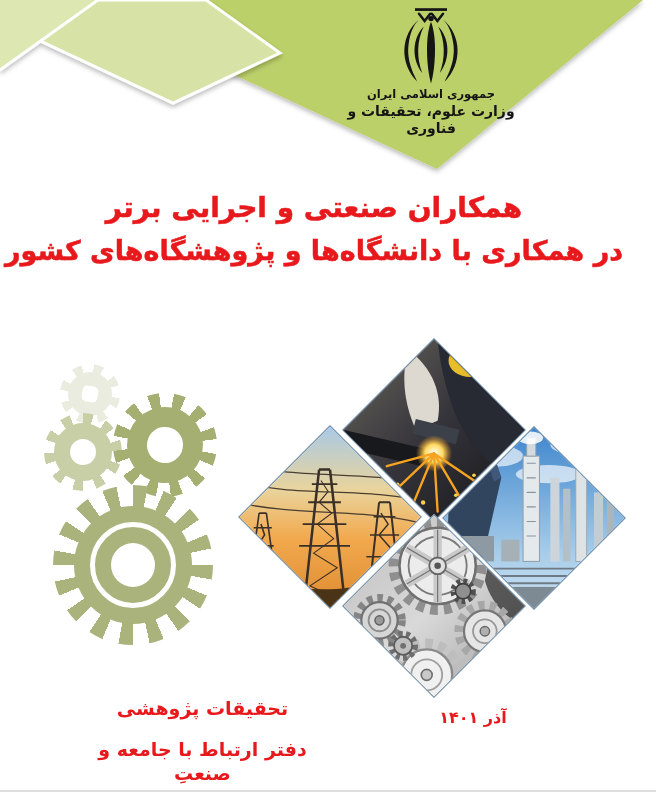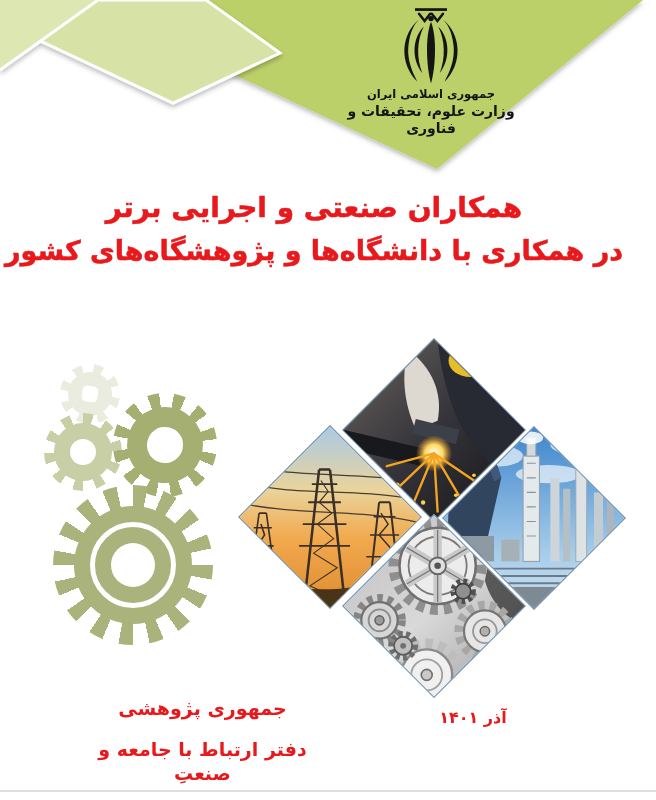--- a/index.html
+++ b/index.html
@@ -293,19 +293,19 @@
         <circle cx="66" cy="42" r="5.5" fill="none" stroke="#4f4f4f" stroke-width="3" stroke-dasharray="2,1.7"></circle>
         <circle cx="66" cy="42" r="4.2" fill="#8f8f8f" stroke="#3f3f3f" stroke-width="0.9"></circle>
         <circle cx="90" cy="86" r="7" fill="none" stroke="#b5b5b5" stroke-width="3.6" stroke-dasharray="2.4,2"></circle>
         <circle cx="90" cy="86" r="5.4" fill="#dcdcdc" stroke="#7d7d7d" stroke-width="1"></circle>
       </svg>
         </div>
     </div>
   </div>
 
   <div class="dept-block">
-    <div class="dept-line1">جمهوری پژوهشی</div>
+    <div class="dept-line1">تحقیقات پژوهشی</div>
     <div class="dept-line2">دفتر ارتباط با جامعه و صنعتِ</div>
   </div>
   <div class="date-block">آذر ۱۴۰۱</div>
 
   <div class="bottom-rule"></div>
 </div>
 
 </body></html>

